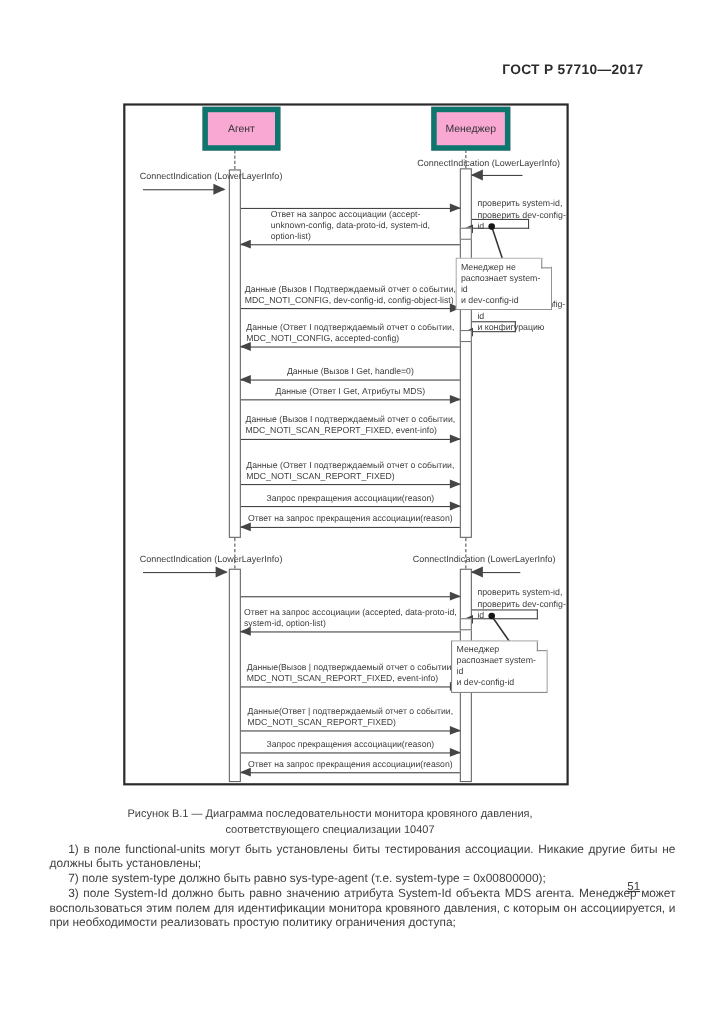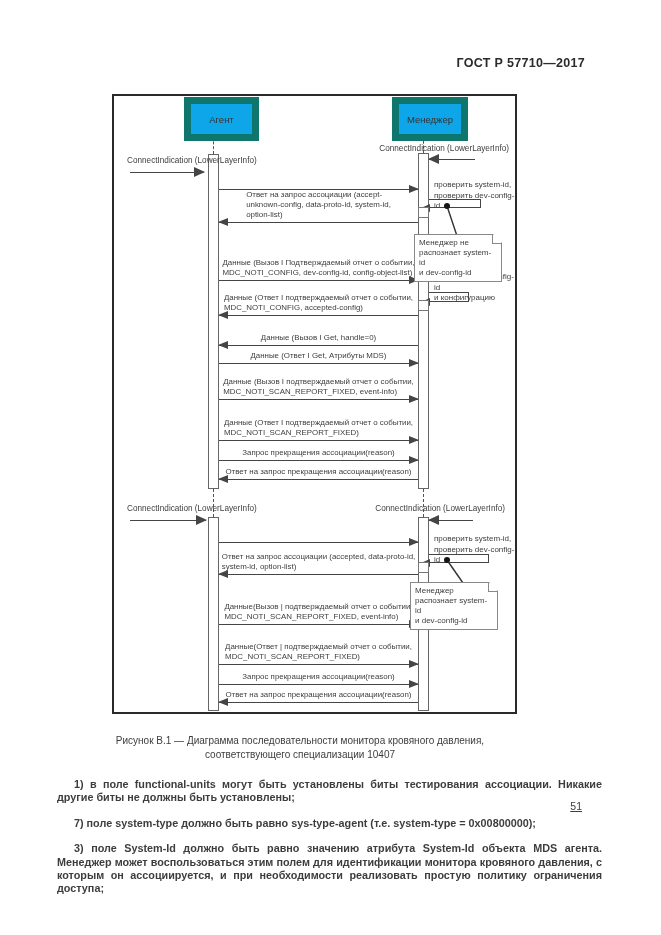--- a/index.html
+++ b/index.html
@@ -4,21 +4,21 @@
 <style>
   html,body{margin:0;padding:0;background:#888;}
   .page{position:relative;width:661px;height:935px;background:#ffffff;
         font-family:"Liberation Sans","DejaVu Sans",sans-serif;color:#3d3d3d;overflow:hidden;}
   .header-title{position:absolute;top:56px;right:76px;font-size:12.5px;font-weight:bold;color:#2b2b2b;letter-spacing:.3px;}
 
   
   .diagram{position:absolute;left:112px;top:94px;width:405px;height:620px;border:2px solid #2a2a2a;box-sizing:border-box;background:#fff;}
   .dg-inner{position:absolute;left:0;top:0;width:401px;height:616px;}
   .connectors{position:absolute;left:0;top:0;}
-  .actor{position:absolute;top:1px;height:30px;border:7px solid #0f766e;background:#0ea5e9;display:flex;align-items:center;justify-content:center;font-size:9.5px;color:#333;}
+  .actor{position:absolute;top:1px;height:30px;border:5px solid #0f766e;background:#f9a8d4;display:flex;align-items:center;justify-content:center;font-size:9.5px;color:#333;}
   .lifeline{position:absolute;width:0;border-left:1px dashed #555;}
   .activation{position:absolute;width:11px;background:#fff;border:1px solid #666;box-sizing:border-box;}
   .ci-label{position:absolute;font-size:8.2px;color:#3d3d3d;white-space:nowrap;}
   .ci-arrow{position:absolute;height:0;border-top:1.6px solid #454545;}
   .ci-arrow.right::after{content:'';position:absolute;right:-1px;top:-6px;width:0;height:0;
       border-left:11px solid #454545;border-top:5px solid transparent;border-bottom:5px solid transparent;}
   .ci-arrow.left::before{content:'';position:absolute;left:-1px;top:-6px;width:0;height:0;
       border-right:11px solid #454545;border-top:5px solid transparent;border-bottom:5px solid transparent;}
 
   #message-layer{position:absolute;left:105px;top:0;width:199px;height:616px;}
@@ -38,21 +38,21 @@
   .notedot{position:absolute;width:6px;height:6px;border-radius:50%;background:#161616;}
   .note{position:absolute;width:88px;background:#fff;border:1px solid #888;box-sizing:border-box;
         font-size:8px;line-height:10px;color:#3d3d3d;padding:3px 4px;white-space:pre-line;
         clip-path:polygon(0 0, calc(100% - 9px) 0, 100% 9px, 100% 100%, 0 100%);}
   .note::before{content:'';position:absolute;top:0;right:0;width:8px;height:8px;background:#fff;
         border-left:1px solid #888;border-bottom:1px solid #888;}
 
   
   .caption{position:absolute;left:30px;top:734px;width:540px;text-align:center;font-size:10px;line-height:13.5px;white-space:pre-line;color:#3d3d3d;}
   .bodytext{position:absolute;left:45px;top:766px;width:569px;}
-  .bodytext p{margin:12px;font-size:10.8px;line-height:13.4px;text-indent:17px;text-align:justify;color:#3d3d3d;font-weight:bold;}
+  .bodytext p{margin:0;font-size:10.8px;line-height:13.4px;text-indent:17px;text-align:justify;color:#3d3d3d;}
   .pagenum{position:absolute;top:800px;right:79px;font-size:10.5px;color:#3d3d3d;text-decoration:underline;}
 </style>
 </head>
 <body>
 
 <div class="page">
 
   <div class="header-title">ГОСТ Р 57710—2017</div>
 
   <div class="diagram">

